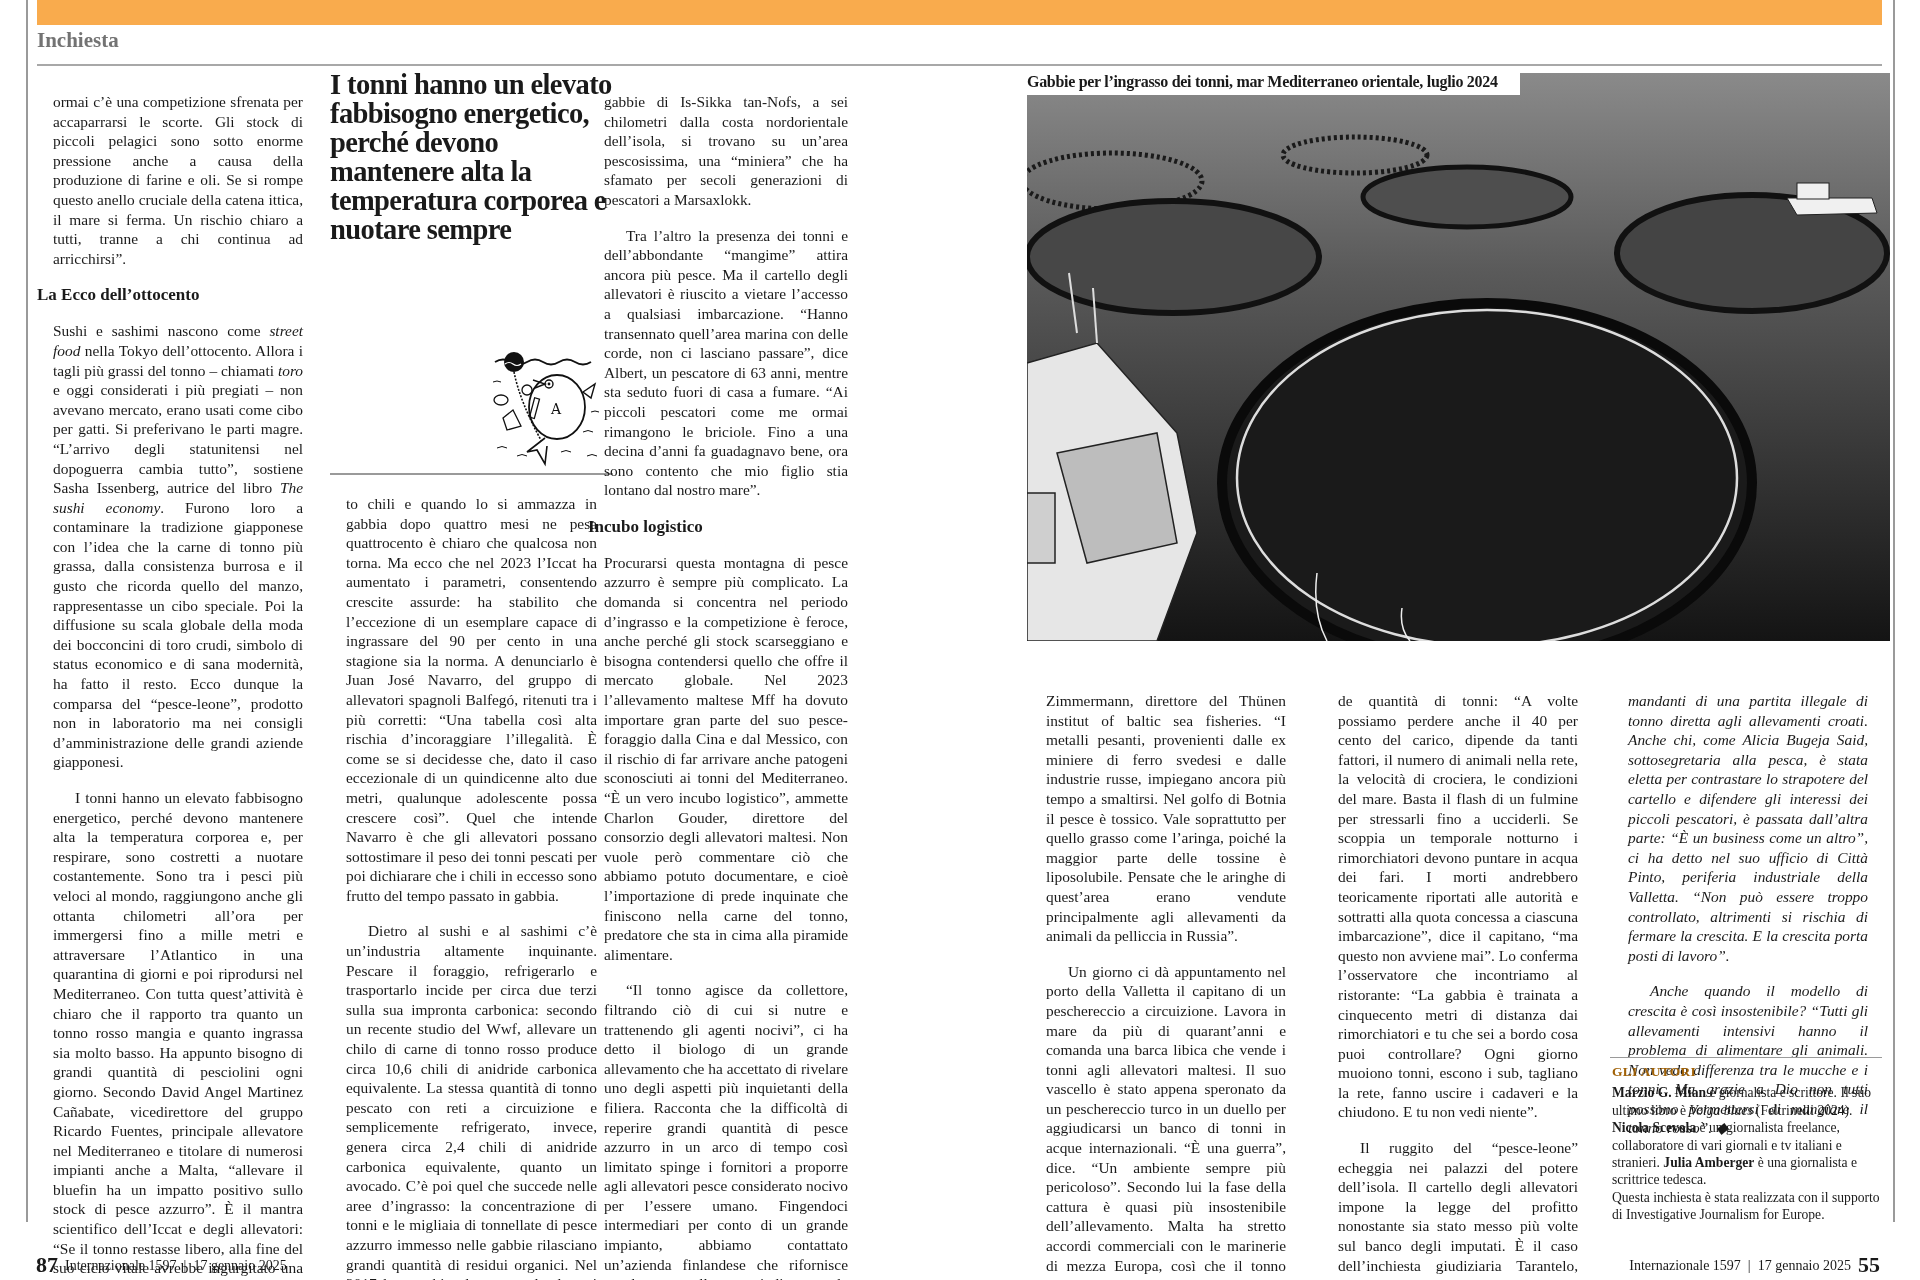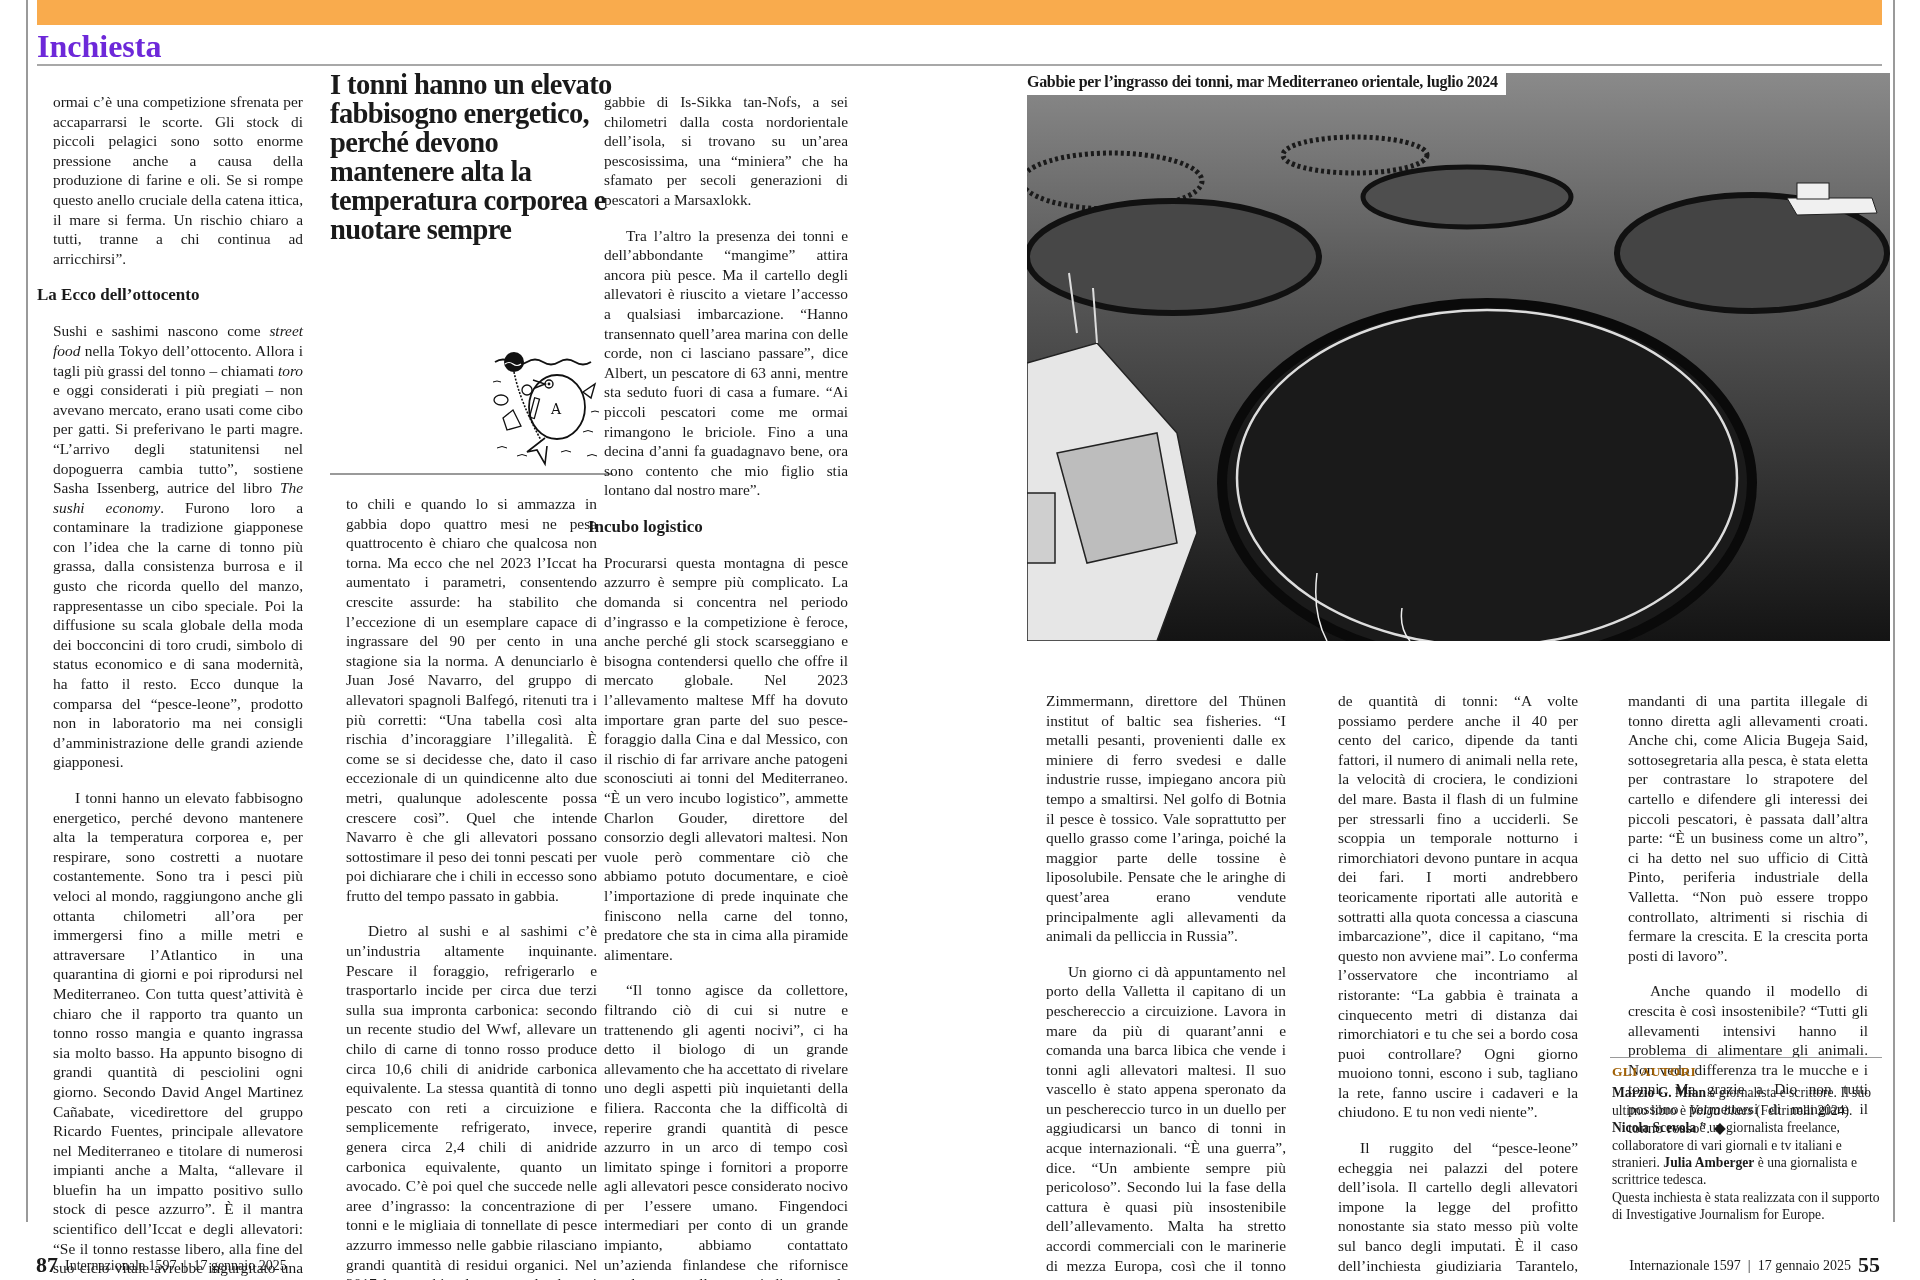--- a/index.html
+++ b/index.html
@@ -2,34 +2,34 @@
 <html><head>
 <meta charset="utf-8">
 <style>
   html, body { margin:0; padding:0; background:#fff; }
   body { width:1920px; height:1280px; position:relative; overflow:hidden;
          font-family:"DejaVu Serif", "Liberation Serif", serif; color:#1a1a1a; }
   .frame-l { position:absolute; left:26px; top:0; width:2px; height:1222px; background:#9a9a9a; }
   .frame-r { position:absolute; left:1893px; top:0; width:2px; height:1222px; background:#9a9a9a; }
   .topbar { position:absolute; left:37px; top:0; width:1845px; height:25px; background:#f9ab4d; }
   .section { position:absolute; left:37px; top:28px; font-family:"Liberation Serif", serif; font-weight:bold;
-             font-size:32px; color:#6d28d9; letter-spacing:0; }
+             font-size:21px; color:#737373; letter-spacing:0; }
   .rule { position:absolute; left:37px; top:64px; width:1845px; height:2px; background:#a8a8a8; }
   .col { position:absolute; font-family:"Liberation Serif", serif; font-size:15.4px; line-height:19.6px;
          text-align:justify; hyphens:auto; }
   .col p { margin:16px; text-indent:0; }
   .col p.ind { text-indent:22px; }
   .col h3 { margin:14px 0 0 0; font-size:17px; line-height:21px; font-weight:bold; }
   .col h3.first { margin-top:14px; }
   .pull { position:absolute; left:330px; top:70px; width:290px; font-family:"Liberation Serif", serif;
           font-weight:bold; font-size:28.5px; line-height:29px; letter-spacing:-0.6px; color:#1a1a1a; }
   .illus { position:absolute; left:487px; top:352px; width:118px; height:118px; }
   .illus-rule { position:absolute; left:330px; top:473px; width:283px; height:2px; background:#9a9a9a; }
   .photo { position:absolute; left:1027px; top:73px; width:863px; height:568px; overflow:hidden; background:#5a5a5a; }
-  .caption { position:absolute; left:1027px; top:71px; background:#fff; padding:2px 8px 4px 0;
+  .caption { position:absolute; left:1027px; top:71px; background:#fff; padding:2px 22px 4px 0;
              font-family:"Liberation Serif", serif; font-weight:bold; font-size:16px; letter-spacing:-0.3px; }
   .authors-rule { position:absolute; left:1610px; top:1057px; width:272px; height:1px; background:#9a9a9a; }
   .authors { position:absolute; left:1612px; top:1063px; width:270px; font-family:"Liberation Serif", serif;
              font-size:13.6px; line-height:17.4px; }
   .authors .ttl { color:#a16207; font-weight:bold; font-size:13.5px; letter-spacing:0.3px; margin-bottom:4px; }
   .foot { position:absolute; top:1252px; font-family:"Liberation Serif", serif; font-size:14px; }
   .foot .pn { font-weight:bold; font-size:22px; vertical-align:-2px; }
   .foot-l { left:36px; }
   .foot-r { right:40px; }
   em { font-style:italic; }
@@ -124,21 +124,21 @@
 <div class="col" style="left:1030px; top:675px; width:272px;">
   <p>Zimmermann, direttore del Thünen institut of baltic sea fisheries. “I metalli pesanti, provenienti dalle ex miniere di ferro svedesi e dalle industrie russe, impiegano ancora più tempo a smaltirsi. Nel golfo di Botnia il pesce è tossico. Vale soprattutto per quello grasso come l’aringa, poiché la maggior parte delle tossine è liposolubile. Pensate che le aringhe di quest’area erano vendute principalmente agli allevamenti da animali da pelliccia in Russia”.</p>
   <p class="ind">Un giorno ci dà appuntamento nel porto della Valletta il capitano di un peschereccio a circuizione. Lavora in mare da più di quarant’anni e comanda una barca libica che vende i tonni agli allevatori maltesi. Il suo vascello è stato appena speronato da un peschereccio turco in un duello per aggiudicarsi un banco di tonni in acque internazionali. “È una guerra”, dice. “Un ambiente sempre più pericoloso”. Secondo lui la fase della cattura è quasi più insostenibile dell’allevamento. Malta ha stretto accordi commerciali con le marinerie di mezza Europa, così che il tonno allevato qui può essere pescato alle Baleari, a più di 1.300 chilometri di distanza. Non importa che per rimorchiarlo fino alle gabbie maltesi s’impieghino anche quattro settimane. E che nella traversata muoia una gran-</p>
 </div>
 
 <div class="col" style="left:1322px; top:675px; width:272px;">
   <p>de quantità di tonni: “A volte possiamo perdere anche il 40 per cento del carico, dipende da tanti fattori, il numero di animali nella rete, la velocità di crociera, le condizioni del mare. Basta il flash di un fulmine per stressarli fino a ucciderli. Se scoppia un temporale notturno i rimorchiatori devono puntare in acqua dei fari. I morti andrebbero teoricamente riportati alle autorità e sottratti alla quota concessa a ciascuna imbarcazione”, dice il capitano, “ma questo non avviene mai”. Lo conferma l’osservatore che incontriamo al ristorante: “La gabbia è trainata a cinquecento metri di distanza dai rimorchiatori e tu che sei a bordo cosa puoi controllare? Ogni giorno muoiono tonni, escono i sub, tagliano la rete, fanno uscire i cadaveri e la chiudono. E tu non vedi niente”.</p>
   <p class="ind">Il ruggito del “pesce-leone” echeggia nei palazzi del potere dell’isola. Il cartello degli allevatori impone la legge del profitto nonostante sia stato messo più volte sul banco degli imputati. È il caso dell’inchiesta giudiziaria Tarantelo, partita in Spagna nel 2017, che ha accertato come delle gabbie maltesi arrivavano grandi quantità di tonno illegale. Oppure come nel caso denunciato dalla Commissione europea nel 2023, che ha identificato nell’isola i</p>
 </div>
 
-<div class="col" style="left:1612px; top:675px; width:272px;">
+<div class="col" style="left:1612px; top:675px; width:272px;font-style:italic;">
   <p>mandanti di una partita illegale di tonno diretta agli allevamenti croati. Anche chi, come Alicia Bugeja Said, sottosegretaria alla pesca, è stata eletta per contrastare lo strapotere del cartello e difendere gli interessi dei piccoli pescatori, è passata dall’altra parte: “È un business come un altro”, ci ha detto nel suo ufficio di Città Pinto, periferia industriale della Valletta. “Non può essere troppo controllato, altrimenti si rischia di fermare la crescita. E la crescita porta posti di lavoro”.</p>
   <p class="ind"><span>Anche quando il modello di crescita è così insostenibile? “Tutti gli allevamenti intensivi hanno il problema di alimentare gli animali. Non vedo differenza tra le mucche e i tonni. Ma grazie a Dio non tutti possono permettersi di mangiare il tonno rosso”.</span> <span>◆</span></p>
 </div>
 
 <div class="authors-rule"></div>
 <div class="authors">
   <div class="ttl">GLI AUTORI</div>
   <div><b>Marzio G. Mian</b><span> è giornalista e scrittore. Il suo ultimo libro è </span><em>Volga blues</em><span> (Feltrinelli 2024). </span><b>Nicola Scevola</b><span> è un giornalista freelance, collaboratore di vari giornali e tv italiani e stranieri. </span><b>Julia Amberger</b><span> è una giornalista e scrittrice tedesca.</span></div>
   <div>Questa inchiesta è stata realizzata con il supporto di Investigative Journalism for Europe.</div>
 </div>

